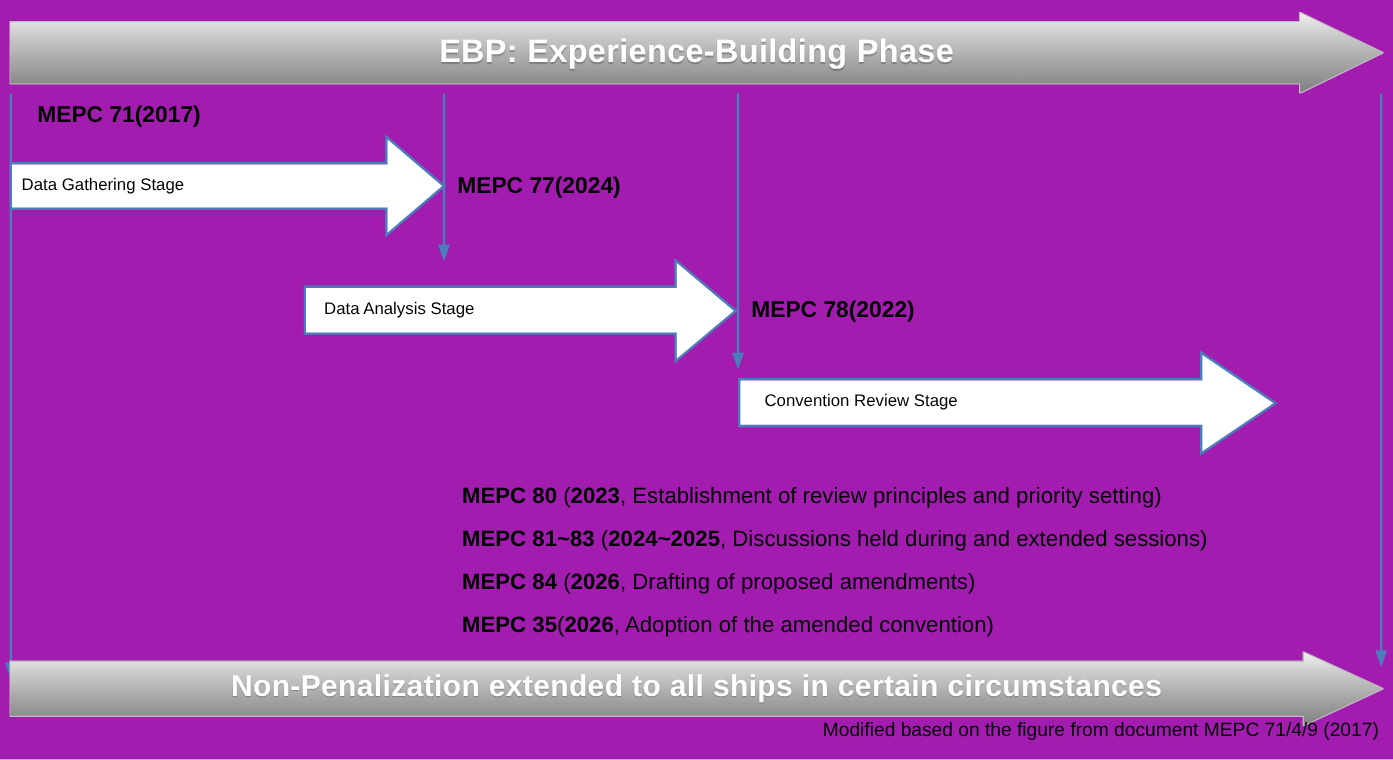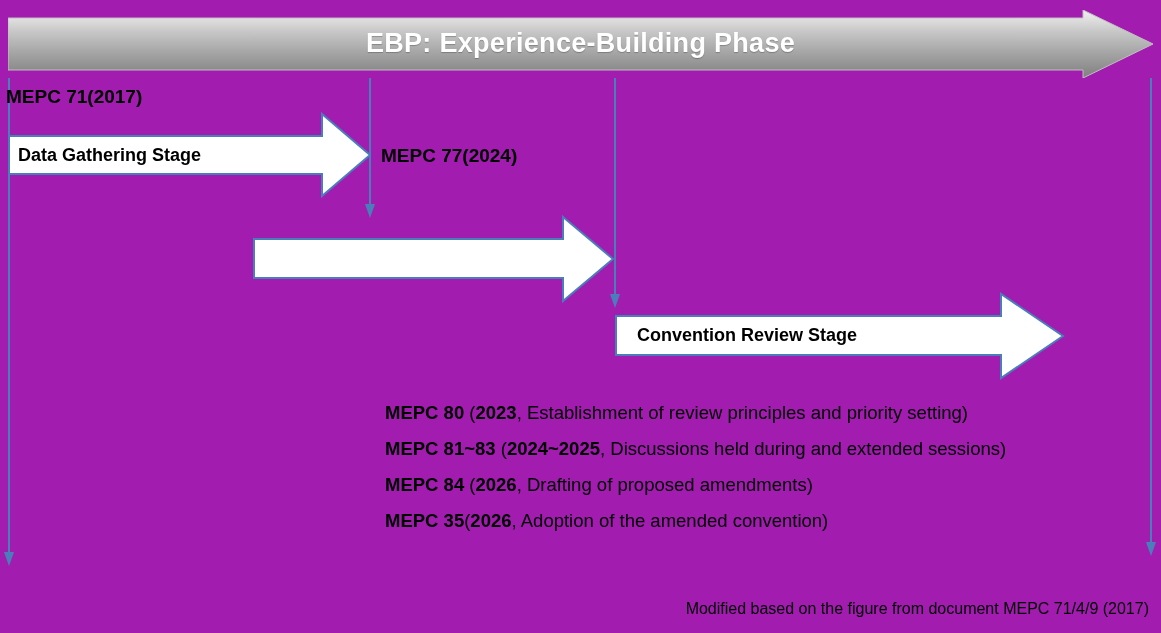--- a/index.html
+++ b/index.html
@@ -39,22 +39,22 @@
   #bottom-banner {
     left: 8px; top: 543px; width: 1145px; height: 62px;
   }
   #bottom-banner .banner-text {
     top: 15px; font-size: 25px;
   }
 
   
   .stage-label {
     position: absolute;
-    font-weight: bold;
-    font-size: 18px;
+    font-weight: normal;
+    font-size: 14px;
     color: #000000;
     white-space: nowrap;
   }
 
   
   .mepc-label {
     position: absolute;
     font-weight: bold;
     font-size: 19px;
     color: #000000;
@@ -120,37 +120,39 @@
     <line x1="370" y1="78" x2="370" y2="208" stroke="#4a7ebb" stroke-width="2"></line>
     <polygon points="370,218 365,204 375,204" fill="#4a7ebb"></polygon>
 
     <line x1="615" y1="78" x2="615" y2="298" stroke="#4a7ebb" stroke-width="2"></line>
     <polygon points="615,308 610,294 620,294" fill="#4a7ebb"></polygon>
 
     <line x1="1151" y1="78" x2="1151" y2="546" stroke="#4a7ebb" stroke-width="2"></line>
     <polygon points="1151,556 1146,542 1156,542" fill="#4a7ebb"></polygon>
   </svg>
 
-  <div class="mepc-label" style="left:6px; top:86px;">MEPC 71(2017)</div>
+  <div class="mepc-label" style="left:31px; top:86px;">MEPC 71(2017)</div>
 
   <div class="abs" style="left:8px; top:112px;">
     <svg width="364" height="86" viewBox="0 0 364 86">
       <polygon points="1,24 314,24 314,2 362,43 314,84 314,62 1,62" fill="#ffffff" stroke="#4a7ebb" stroke-width="2"></polygon>
     </svg>
     <div class="stage-label" style="left:10px; top:33px;">Data Gathering Stage</div>
   </div>
 
   <div class="mepc-label" style="left:381px; top:145px;">MEPC 77(2024)</div>
 
   <div class="abs" style="left:253px; top:215px;">
     <svg width="362" height="88" viewBox="0 0 362 88">
       <polygon points="1,24 310,24 310,2 360,44 310,86 310,63 1,63" fill="#ffffff" stroke="#4a7ebb" stroke-width="2"></polygon>
     </svg>
+    <div class="stage-label" style="left:17px; top:34px;">Data Analysis Stage</div>
   </div>
 
+  <div class="mepc-label" style="left:626px; top:248px;">MEPC 78(2022)</div>
 
   <div class="abs" style="left:615px; top:292px;">
     <svg width="450" height="88" viewBox="0 0 450 88">
       <polygon points="1,24 386,24 386,2 448,44 386,86 386,63 1,63" fill="#ffffff" stroke="#4a7ebb" stroke-width="2"></polygon>
     </svg>
     <div class="stage-label" style="left:22px; top:33px;">Convention Review Stage</div>
   </div>
 
   <div id="notes">
     <div class="note-line">
@@ -160,16 +162,30 @@
       <b>MEPC 81~83</b><span> (</span><b>2024~2025</b><span>, Discussions held during and extended sessions)</span>
     </div>
     <div class="note-line">
       <b>MEPC 84</b><span> (</span><b>2026</b><span>, Drafting of proposed amendments)</span>
     </div>
     <div class="note-line">
       <b>MEPC 35</b><span>(</span><b>2026</b><span>, Adoption of the amended convention)</span>
     </div>
   </div>
 
+  <div class="abs" id="bottom-banner">
+    <svg width="1145" height="62" viewBox="0 0 1145 62">
+      <polygon points="0,8 1078,8 1078,0 1145,31 1078,62 1078,54 0,54" fill="url(#grayGrad2)" stroke="#bfbfbf" stroke-width="1"></polygon>
+      <defs>
+        <linearGradient id="grayGrad2b" x1="0" y1="0" x2="0" y2="1">
+          <stop offset="0%" stop-color="#f1f1f1"></stop>
+          <stop offset="30%" stop-color="#c9c9c9"></stop>
+          <stop offset="62%" stop-color="#a6a6a6"></stop>
+          <stop offset="100%" stop-color="#7f7f7f"></stop>
+        </linearGradient>
+      </defs>
+    </svg>
+    <div class="banner-text">Non-Penalization extended to all ships in certain circumstances</div>
+  </div>
 
   <div id="footnote">Modified based on the figure from document MEPC 71/4/9 (2017)</div>
 
 </div>
 
 </body></html>

